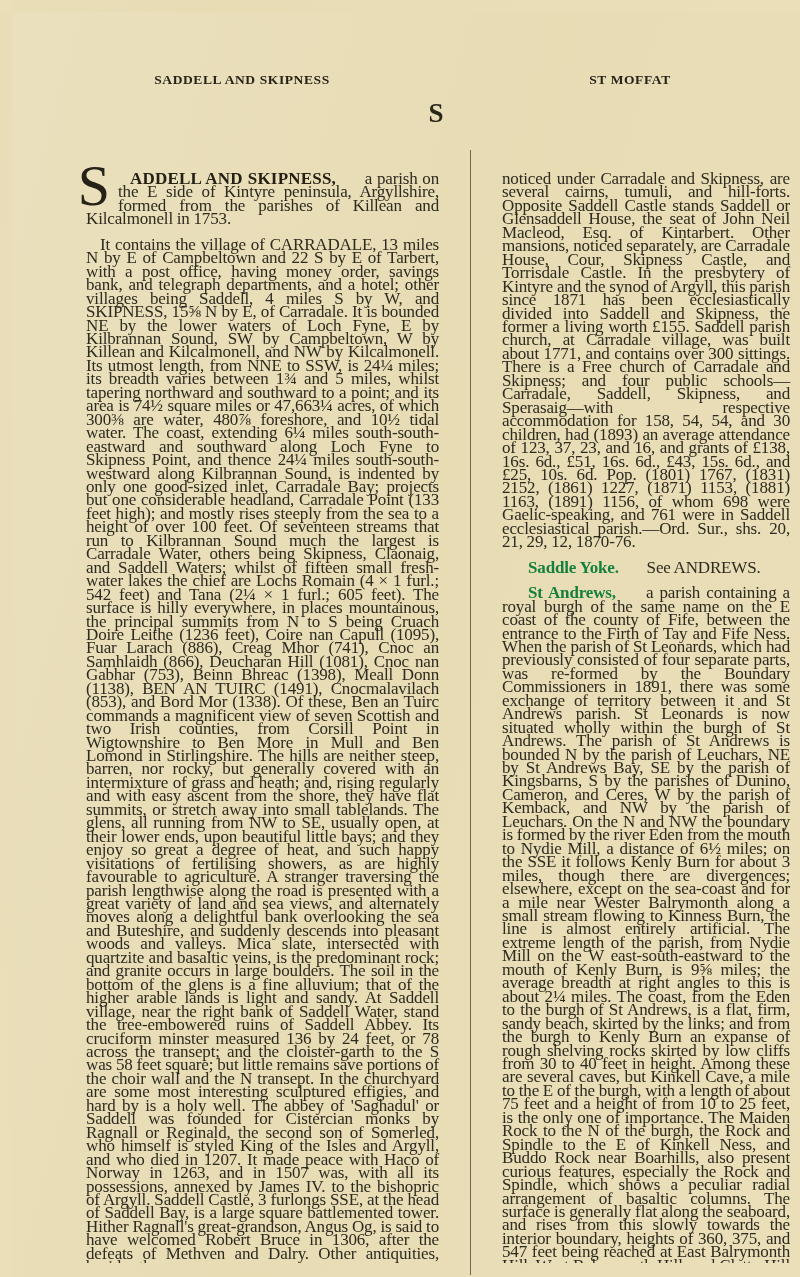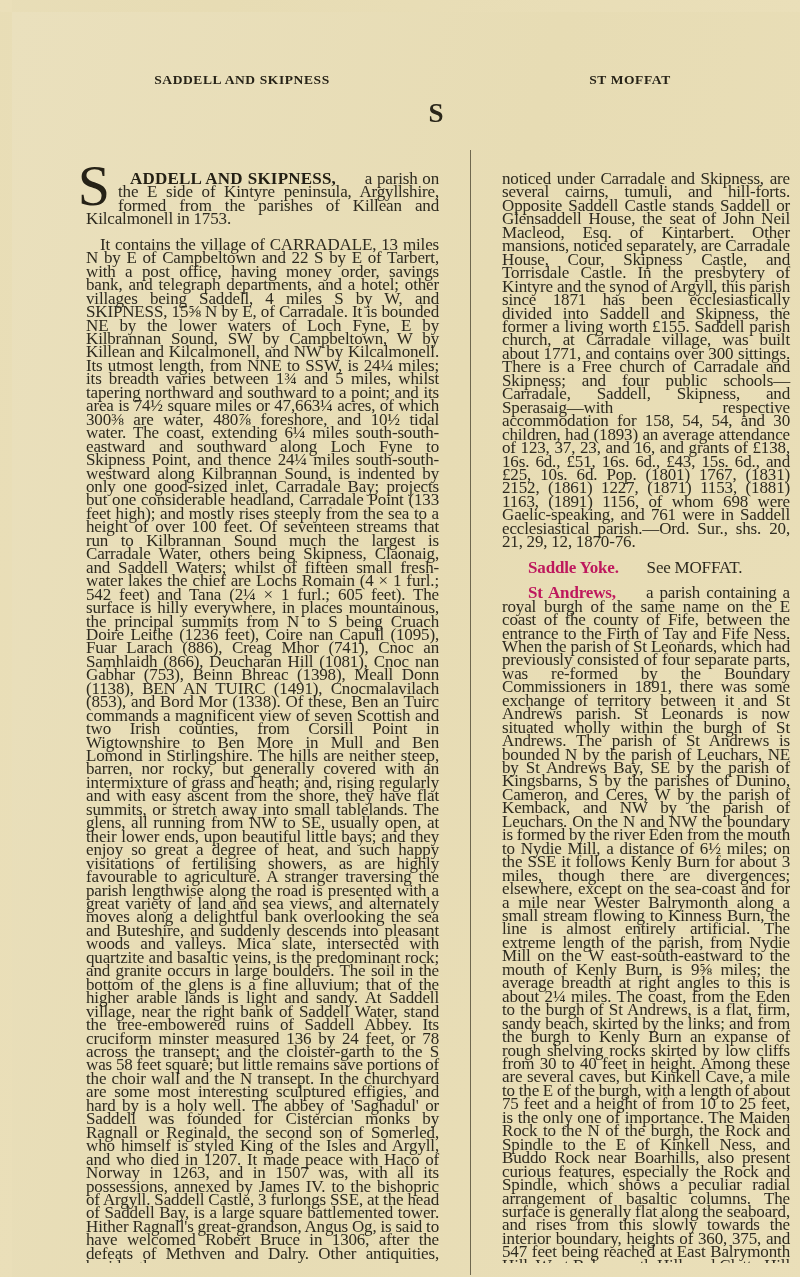--- a/index.html
+++ b/index.html
@@ -53,21 +53,21 @@
 
   .dropcap {
     float: left;
     width: 40px;
     font-size: 58px; line-height: 50px;
     text-align: center;
     margin: 1px 4px 0 0;
     color: #262217;
   }
   .entry-title { font-weight: bold; letter-spacing: 0.2px; color: #242014; }
-  .entry-head  { font-weight: bold; color: #be185d; }
+  .entry-head  { font-weight: bold; color: #15803d; }
 
   .pagenum {
     position: absolute; bottom: 9px;
     font-weight: bold; font-size: 12px; color: #ec4899;
   }
   .pagenum-left  { left: 85px; }
   .pagenum-right { left: 684px; }
 </style>
 </head>
 <body>
@@ -87,21 +87,21 @@
       <span class="dropcap">S</span>
       <p class="entry"><span class="entry-title">ADDELL AND SKIPNESS,</span><span> a parish on the E side of Kintyre peninsula, Argyllshire, formed from the parishes of Killean and Kilcalmonell in 1753.</span></p>
       <p class="entry indent">It contains the village of CARRADALE, 13 miles N by E of Campbeltown and 22 S by E of Tarbert, with a post office, having money order, savings bank, and telegraph departments, and a hotel; other villages being Saddell, 4 miles S by W, and SKIPNESS, 15⅝ N by E, of Carradale. It is bounded NE by the lower waters of Loch Fyne, E by Kilbrannan Sound, SW by Campbeltown, W by Killean and Kilcalmonell, and NW by Kilcalmonell. Its utmost length, from NNE to SSW, is 24¼ miles; its breadth varies between 1¾ and 5 miles, whilst tapering northward and southward to a point; and its area is 74½ square miles or 47,663¼ acres, of which 300⅜ are water, 480⅞ foreshore, and 10½ tidal water. The coast, extending 6¼ miles south-south-eastward and southward along Loch Fyne to Skipness Point, and thence 24¼ miles south-south-westward along Kilbrannan Sound, is indented by only one good-sized inlet, Carradale Bay; projects but one considerable headland, Carradale Point (133 feet high); and mostly rises steeply from the sea to a height of over 100 feet. Of seventeen streams that run to Kilbrannan Sound much the largest is Carradale Water, others being Skipness, Claonaig, and Saddell Waters; whilst of fifteen small fresh-water lakes the chief are Lochs Romain (4 × 1 furl.; 542 feet) and Tana (2¼ × 1 furl.; 605 feet). The surface is hilly everywhere, in places mountainous, the principal summits from N to S being Cruach Doire Leithe (1236 feet), Coire nan Capull (1095), Fuar Larach (886), Creag Mhor (741), Cnoc an Samhlaidh (866), Deucharan Hill (1081), Cnoc nan Gabhar (753), Beinn Bhreac (1398), Meall Donn (1138), BEN AN TUIRC (1491), Cnocmalavilach (853), and Bord Mor (1338). Of these, Ben an Tuirc commands a magnificent view of seven Scottish and two Irish counties, from Corsill Point in Wigtownshire to Ben More in Mull and Ben Lomond in Stirlingshire. The hills are neither steep, barren, nor rocky, but generally covered with an intermixture of grass and heath; and, rising regularly and with easy ascent from the shore, they have flat summits, or stretch away into small tablelands. The glens, all running from NW to SE, usually open, at their lower ends, upon beautiful little bays; and they enjoy so great a degree of heat, and such happy visitations of fertilising showers, as are highly favourable to agriculture. A stranger traversing the parish lengthwise along the road is presented with a great variety of land and sea views, and alternately moves along a delightful bank overlooking the sea and Buteshire, and suddenly descends into pleasant woods and valleys. Mica slate, intersected with quartzite and basaltic veins, is the predominant rock; and granite occurs in large boulders. The soil in the bottom of the glens is a fine alluvium; that of the higher arable lands is light and sandy. At Saddell village, near the right bank of Saddell Water, stand the tree-embowered ruins of Saddell Abbey. Its cruciform minster measured 136 by 24 feet, or 78 across the transept; and the cloister-garth to the S was 58 feet square; but little remains save portions of the choir wall and the N transept. In the churchyard are some most interesting sculptured effigies, and hard by is a holy well. The abbey of 'Saghadul' or Saddell was founded for Cistercian monks by Ragnall or Reginald, the second son of Somerled, who himself is styled King of the Isles and Argyll, and who died in 1207. It made peace with Haco of Norway in 1263, and in 1507 was, with all its possessions, annexed by James IV. to the bishopric of Argyll. Saddell Castle, 3 furlongs SSE, at the head of Saddell Bay, is a large square battlemented tower. Hither Ragnall's great-grandson, Angus Og, is said to have welcomed Robert Bruce in 1306, after the defeats of Methven and Dalry. Other antiquities, besides those</p>
     </section>
 
     <div class="col-divider"></div>
 
     <section class="col col-right">
       <p class="entry">noticed under Carradale and Skipness, are several cairns, tumuli, and hill-forts. Opposite Saddell Castle stands Saddell or Glensaddell House, the seat of John Neil Macleod, Esq. of Kintarbert. Other mansions, noticed separately, are Carradale House, Cour, Skipness Castle, and Torrisdale Castle. In the presbytery of Kintyre and the synod of Argyll, this parish since 1871 has been ecclesiastically divided into Saddell and Skipness, the former a living worth £155. Saddell parish church, at Carradale village, was built about 1771, and contains over 300 sittings. There is a Free church of Carradale and Skipness; and four public schools—Carradale, Saddell, Skipness, and Sperasaig—with respective accommodation for 158, 54, 54, and 30 children, had (1893) an average attendance of 123, 37, 23, and 16, and grants of £138, 16s. 6d., £51, 16s. 6d., £43, 15s. 6d., and £25, 10s. 6d. Pop. (1801) 1767, (1831) 2152, (1861) 1227, (1871) 1153, (1881) 1163, (1891) 1156, of whom 698 were Gaelic-speaking, and 761 were in Saddell ecclesiastical parish.—Ord. Sur., shs. 20, 21, 29, 12, 1870-76.</p>
 
-      <p class="entry indent"><span class="entry-head">Saddle Yoke.</span><span> See MOFFAT.</span></p>
+      <p class="entry indent"><span class="entry-head">Saddle Yoke.</span><span> See ANDREWS.</span></p>
 
 
       <p class="entry indent"><span class="entry-head">St Andrews,</span><span> a parish containing a royal burgh of the same name on the E coast of the county of Fife, between the entrance to the Firth of Tay and Fife Ness. When the parish of St Leonards, which had previously consisted of four separate parts, was re-formed by the Boundary Commissioners in 1891, there was some exchange of territory between it and St Andrews parish. St Leonards is now situated wholly within the burgh of St Andrews. The parish of St Andrews is bounded N by the parish of Leuchars, NE by St Andrews Bay, SE by the parish of Kingsbarns, S by the parishes of Dunino, Cameron, and Ceres, W by the parish of Kemback, and NW by the parish of Leuchars. On the N and NW the boundary is formed by the river Eden from the mouth to Nydie Mill, a distance of 6½ miles; on the SSE it follows Kenly Burn for about 3 miles, though there are divergences; elsewhere, except on the sea-coast and for a mile near Wester Balrymonth along a small stream flowing to Kinness Burn, the line is almost entirely artificial. The extreme length of the parish, from Nydie Mill on the W east-south-eastward to the mouth of Kenly Burn, is 9⅝ miles; the average breadth at right angles to this is about 2¼ miles. The coast, from the Eden to the burgh of St Andrews, is a flat, firm, sandy beach, skirted by the links; and from the burgh to Kenly Burn an expanse of rough shelving rocks skirted by low cliffs from 30 to 40 feet in height. Among these are several caves, but Kinkell Cave, a mile to the E of the burgh, with a length of about 75 feet and a height of from 10 to 25 feet, is the only one of importance. The Maiden Rock to the N of the burgh, the Rock and Spindle to the E of Kinkell Ness, and Buddo Rock near Boarhills, also present curious features, especially the Rock and Spindle, which shows a peculiar radial arrangement of basaltic columns. The surface is generally flat along the seaboard, and rises from this slowly towards the interior boundary, heights of 360, 375, and 547 feet being reached at East Balrymonth Hill, West Balrymonth Hill, and Clatto Hill respectively. The soil is fertile, and is mostly under tillage, the woodland being generally confined to the policies of the mansions. The underlying rocks are carboniferous, consisting of beds of sandstone, with thin seams of coal, clay, and clay-ironstone. Many of the beds are fossiliferous, and there are also volcanic rocks. Basalt for road metal and paving-sets is quarried in several places, and sandstone of excellent quality for building is worked at Knock Hill and Strathkinness. The drainage is carried off by the river Eden and Kenly Burn on the borders, and in the centre by Kinness Burn, which enters the sea to the E of St Andrews, one branch rising on the W at Knock Hill, and another</span></p>
     </section>
 
   </main>
 
   <footer>
     <div class="pagenum pagenum-left">91</div>
     <div class="pagenum pagenum-right">293</div>

